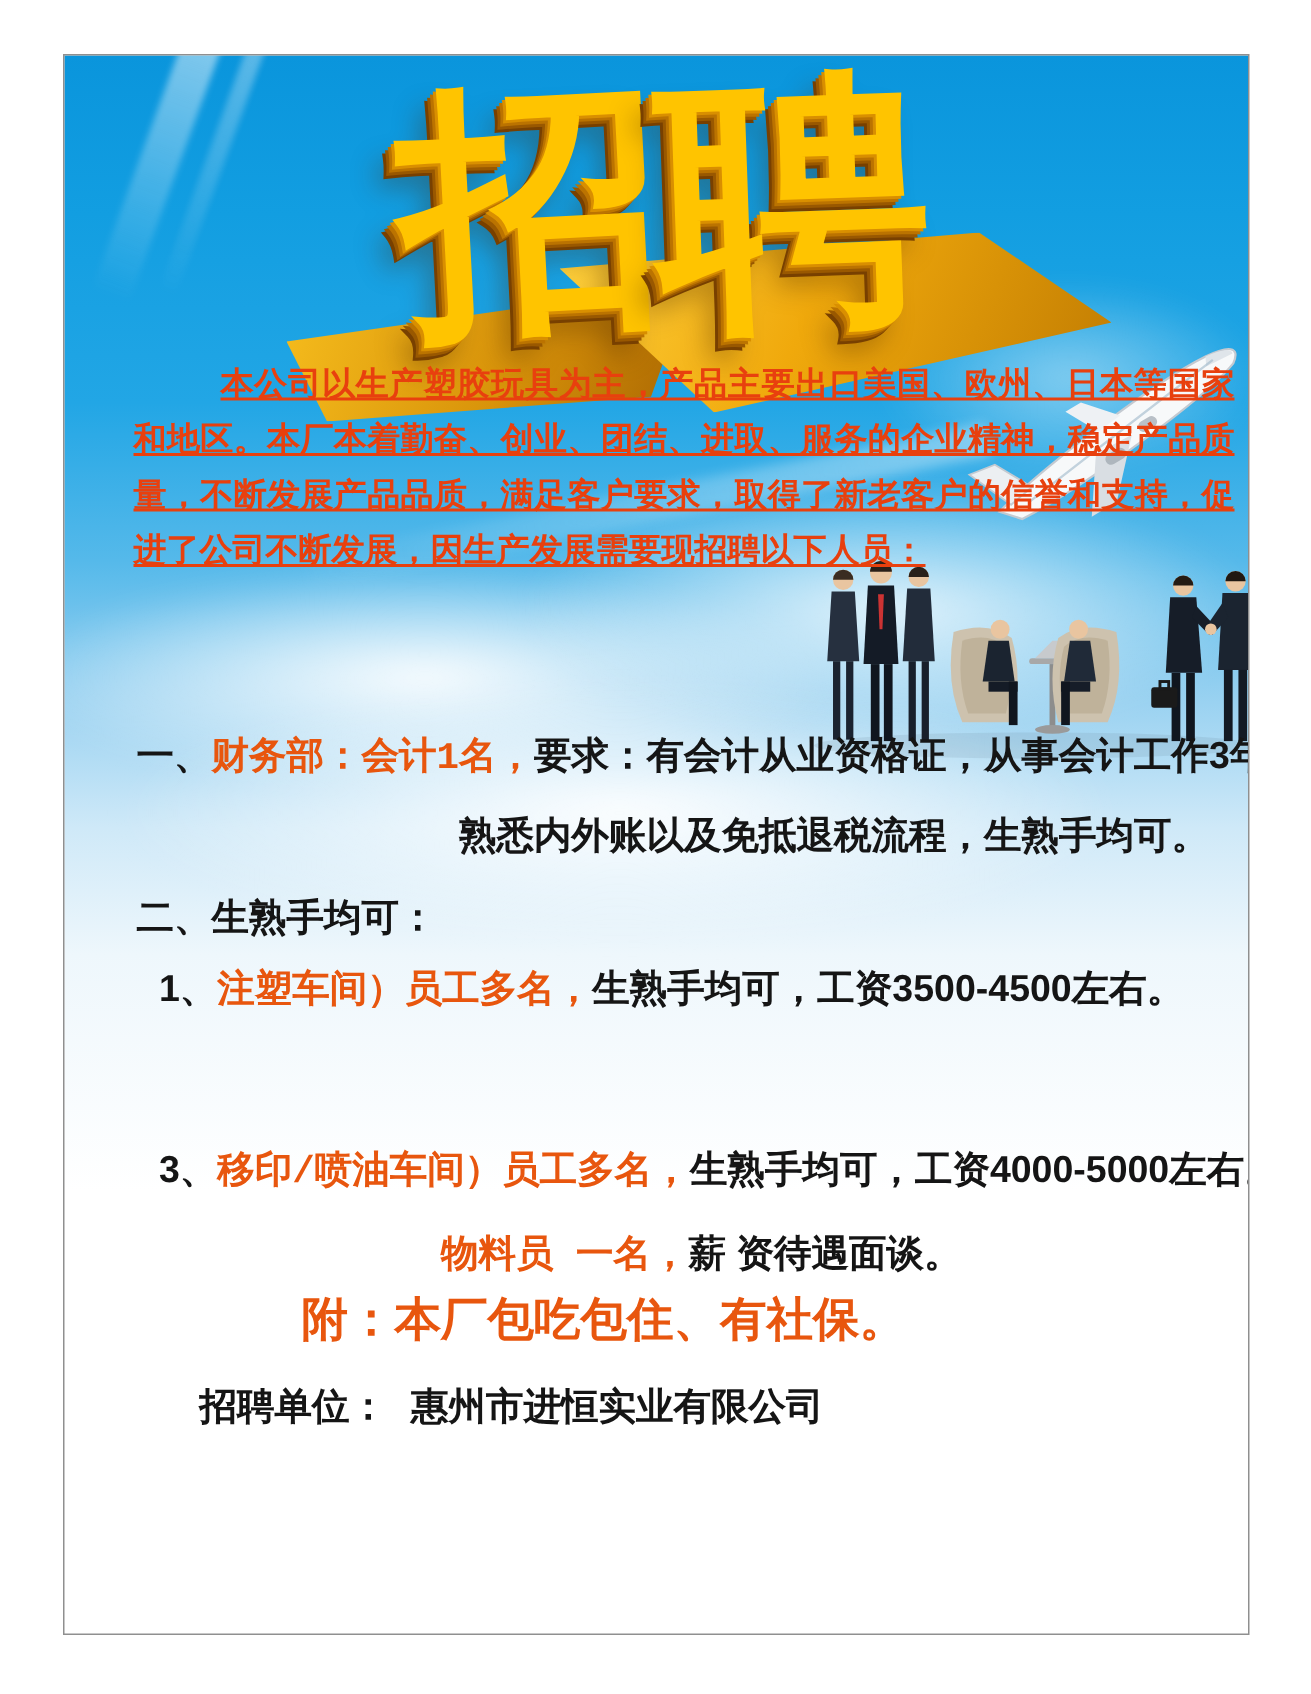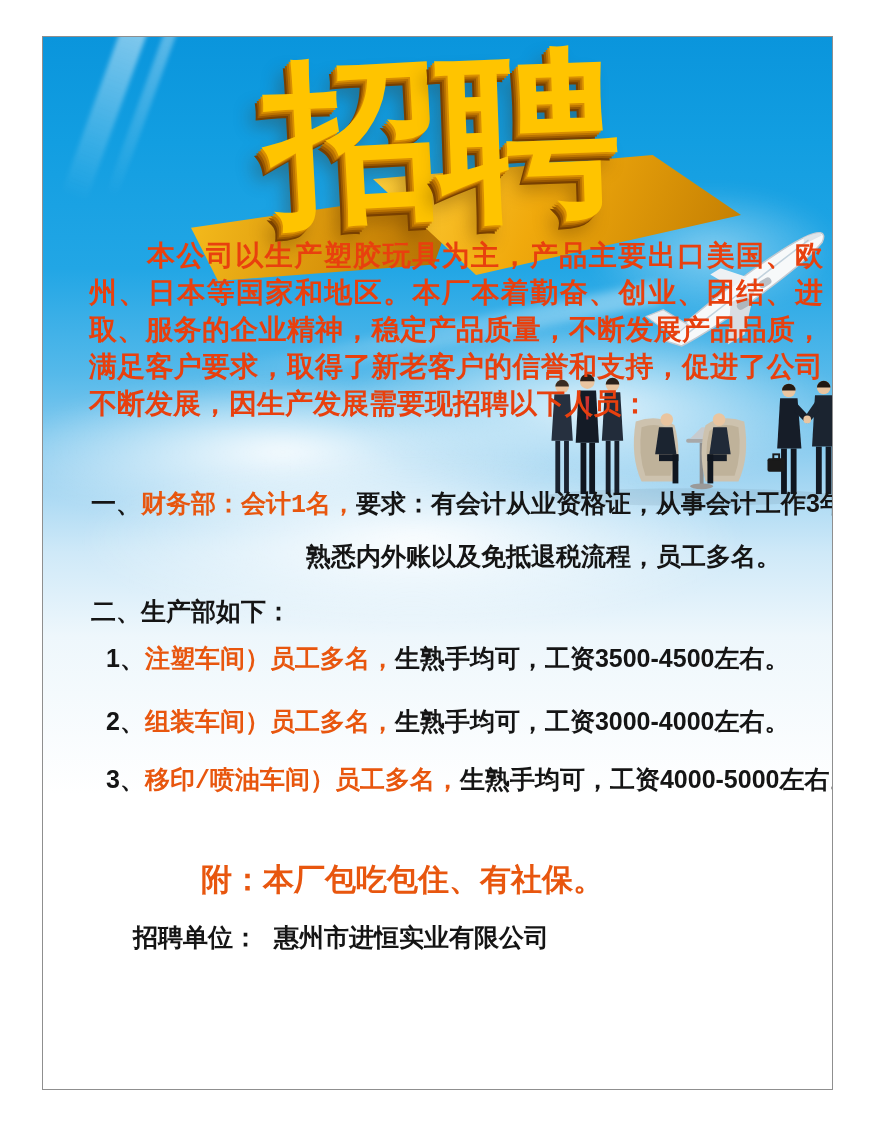--- a/index.html
+++ b/index.html
@@ -57,22 +57,22 @@
       -12px 14px 18px rgba(70,35,0,.35);
   }
   .tg1{font-size:176px;transform:rotate(-3deg) translateY(10px);}
   .tg2{font-size:182px;transform:rotate(-2deg);margin-left:-4px;}
   
   .plane{position:absolute;left:596px;top:152px;width:210px;height:190px;z-index:1;
     transform:rotate(-31deg);}
   
   .intro{
     position:absolute;left:46px;top:200px;width:734px;z-index:4;
-    color:#e8400e;font-size:28px;font-weight:bold;line-height:37px;
-    text-align:justify;text-indent:58px;
+    color:#e8400e;font-size:22px;font-weight:bold;line-height:37px;
+    text-align:justify;text-indent:58px;text-decoration:underline;
   }
   
   .people{position:absolute;left:492px;top:322px;width:310px;height:150px;z-index:3;}
   
   .line{position:absolute;z-index:4;font-weight:bold;font-size:25px;color:#151515;white-space:nowrap;}
   .orange{color:#e8560e;font-family:Liberation Mono, monospace;}
   .sec1-l1{left:48px;top:450px;}
   .sec1-l2{left:263px;top:503px;}
   .sec2-t{left:48px;top:558px;}
   .item1{left:63px;top:605px;}
@@ -176,36 +176,36 @@
       <path d="M289,42 L278,58 L282,64 L293,52 Z" fill="#1b2430"></path>
       <rect x="290" y="88" width="6" height="49" fill="#131a24"></rect>
       <rect x="300" y="88" width="6" height="49" fill="#131a24"></rect>
       <circle cx="281" cy="60" r="4" fill="#e9c5a0"></circle>
     </g>
   </svg>
 
   <div class="line sec1-l1">
     <span>一、</span><span class="orange">财务部：会计1名，</span><span>要求：有会计从业资格证，从事会计工作3年以上，</span>
   </div>
-  <div class="line sec1-l2">熟悉内外账以及免抵退税流程，员工多名。</div>
+  <div class="line sec1-l2">熟悉内外账以及免抵退税流程，生熟手均可。</div>
 
   <div class="line sec2-t">
-    <span>二、</span><span>生产部如下：</span>
+    <span>二、</span><span>生熟手均可：</span>
   </div>
 
   <div class="line item1">
     <span>1、</span><span class="orange">注塑车间）员工多名，</span><span>生熟手均可，工资3500-4500左右。</span>
   </div>
-  <div class="line item2">
-    <span>2、</span><span class="orange">组装车间）员工多名，</span><span>生熟手均可，工资3000-4000左右。</span>
-  </div>
   <div class="line item3">
     <span>3、</span><span class="orange">移印/喷油车间）员工多名，</span><span>生熟手均可，工资4000-5000左右。</span>
   </div>
 
+  <div class="line material">
+    <span class="orange">物料员 一名，</span><span>薪 资待遇面谈。</span>
+  </div>
 
   <div class="line note">附：本厂包吃包住、有社保。</div>
 
   <div class="line contact1">
     <span>招聘单位：</span><span class="gap-sm"></span><span>惠州市进恒实业有限公司</span>
   </div>
 
 </div>
 
 </body></html>

